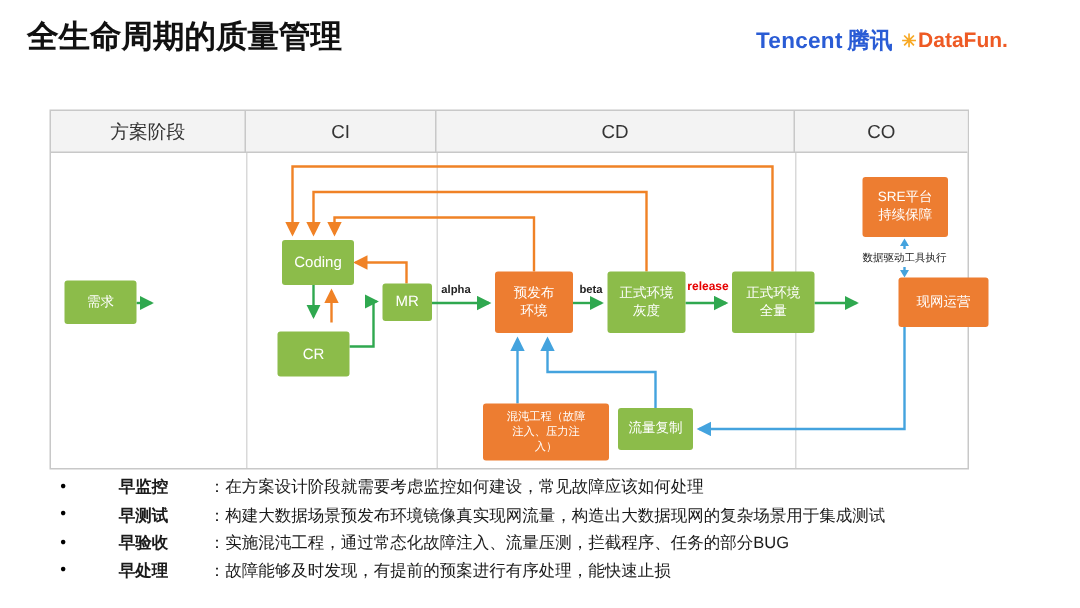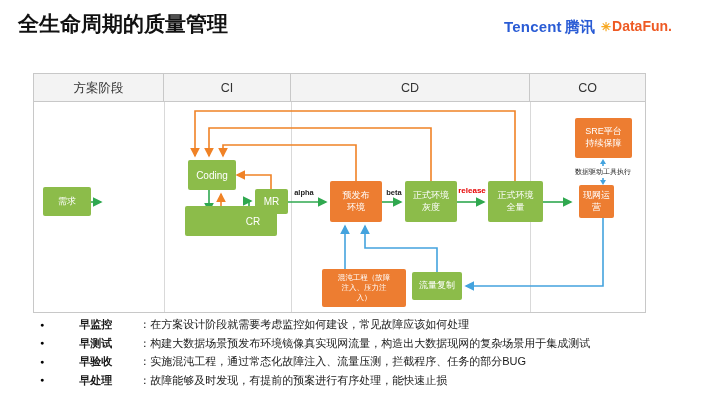--- a/index.html
+++ b/index.html
@@ -114,29 +114,29 @@
       <path d="M603,163 L603,181"></path>
     </g>
     <g fill="#44A3DE" stroke="none">
       <polygon points="600,164 606,164 603,159"></polygon>
       <polygon points="600,180 606,180 603,185"></polygon>
     </g>
   </svg>
 
   <div class="node green" style="left:43px;top:187px;width:48px;height:29px;">需求</div>
   <div class="node green lat" style="left:188px;top:160px;width:48px;height:30px;">Coding</div>
-  <div class="node green lat" style="left:185px;top:206px;width:48px;height:30px;padding-left:44px;">CR</div>
+  <div class="node green lat" style="left:185px;top:221px;width:48px;height:30px;">CR</div>
   <div class="node green lat" style="left:255px;top:189px;width:33px;height:25px;">MR</div>
   <div class="node orange" style="left:330px;top:181px;width:52px;height:41px;">预发布
 环境</div>
   <div class="node green" style="left:405px;top:181px;width:52px;height:41px;">正式环境
 灰度</div>
   <div class="node green" style="left:488px;top:181px;width:55px;height:41px;">正式环境
 全量</div>
-  <div class="node orange" style="left:579px;top:185px;width:35px;height:33px;">现网运营</div>
+  <div class="node orange" style="left:599px;top:185px;width:60px;height:33px;">现网运营</div>
   <div class="node orange" style="left:575px;top:118px;width:57px;height:40px;">SRE平台
 持续保障</div>
   <div class="node orange" style="left:322px;top:269px;width:84px;height:38px;font-size:7.5px;">混沌工程（故障
 注入、压力注
 入）</div>
   <div class="node green" style="left:412px;top:272px;width:50px;height:28px;">流量复制</div>
 
   <div class="edge-label" style="left:284px;top:188px;width:40px;">alpha</div>
   <div class="edge-label" style="left:374px;top:188px;width:40px;">beta</div>
   <div class="edge-label red" style="left:452px;top:186px;width:40px;">release</div>

